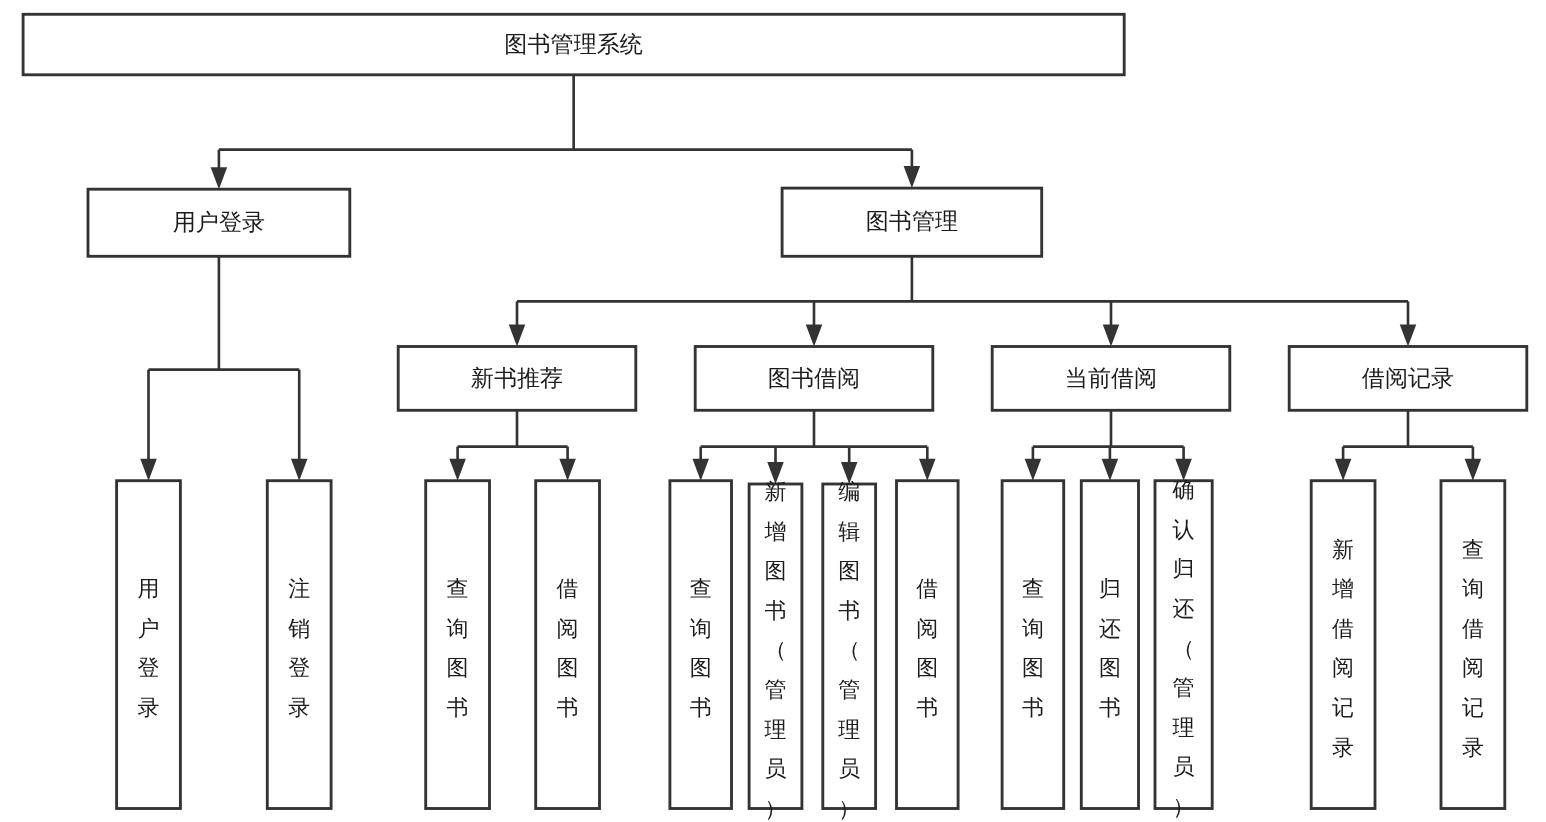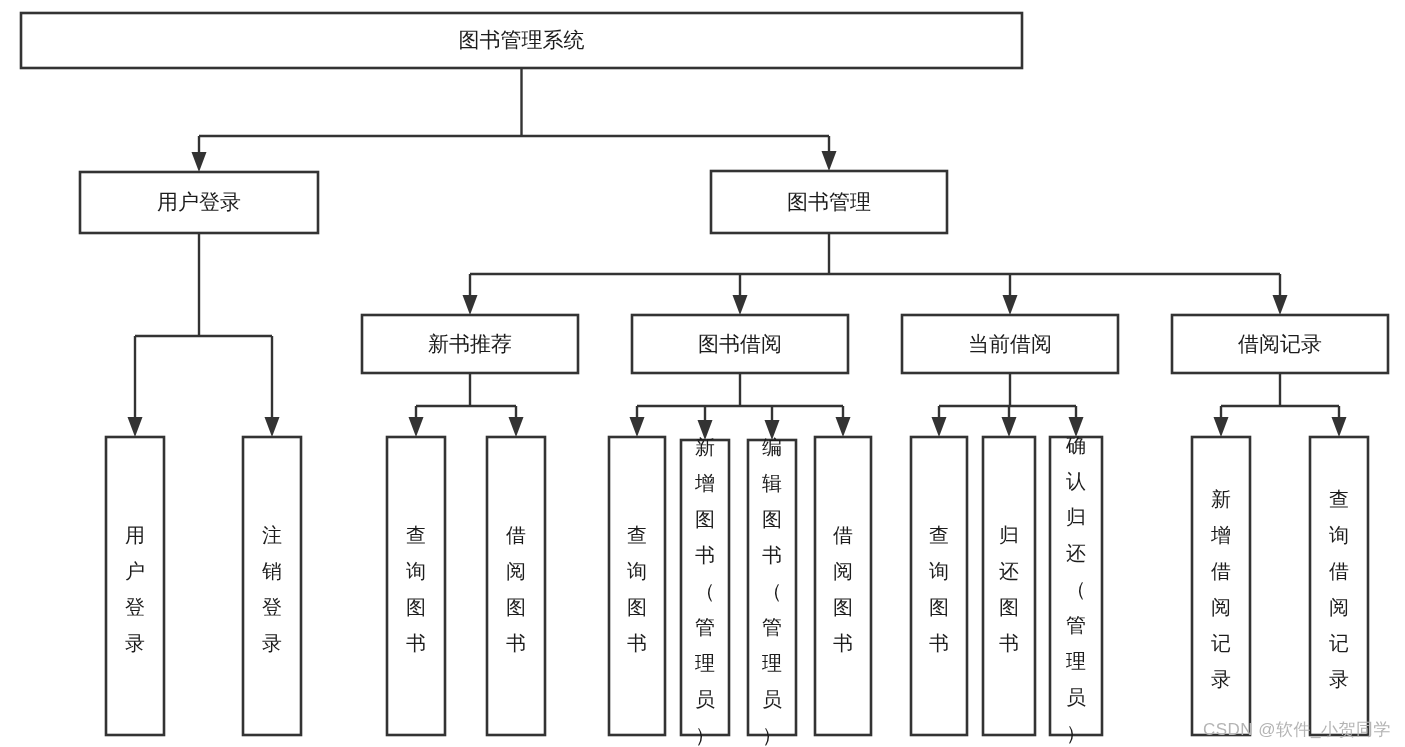--- a/index.html
+++ b/index.html
@@ -202,14 +202,13 @@
         <g>
           <rect x="1192" y="437" width="58" height="298" class="node-box"></rect>
           <text x="1221" y="506.08" class="node-label-v"><tspan x="1221" dy="0">新</tspan><tspan x="1221" dy="36">增</tspan><tspan x="1221" dy="36">借</tspan><tspan x="1221" dy="36">阅</tspan><tspan x="1221" dy="36">记</tspan><tspan x="1221" dy="36">录</tspan></text>
         </g>
         <g>
           <rect x="1310" y="437" width="58" height="298" class="node-box"></rect>
           <text x="1339" y="506.08" class="node-label-v"><tspan x="1339" dy="0">查</tspan><tspan x="1339" dy="36">询</tspan><tspan x="1339" dy="36">借</tspan><tspan x="1339" dy="36">阅</tspan><tspan x="1339" dy="36">记</tspan><tspan x="1339" dy="36">录</tspan></text>
         </g>
       </g>
   </svg>
-  <div class="watermark">CSDN @软件_小贺同学</div>
 </div>
 
 </body></html>

